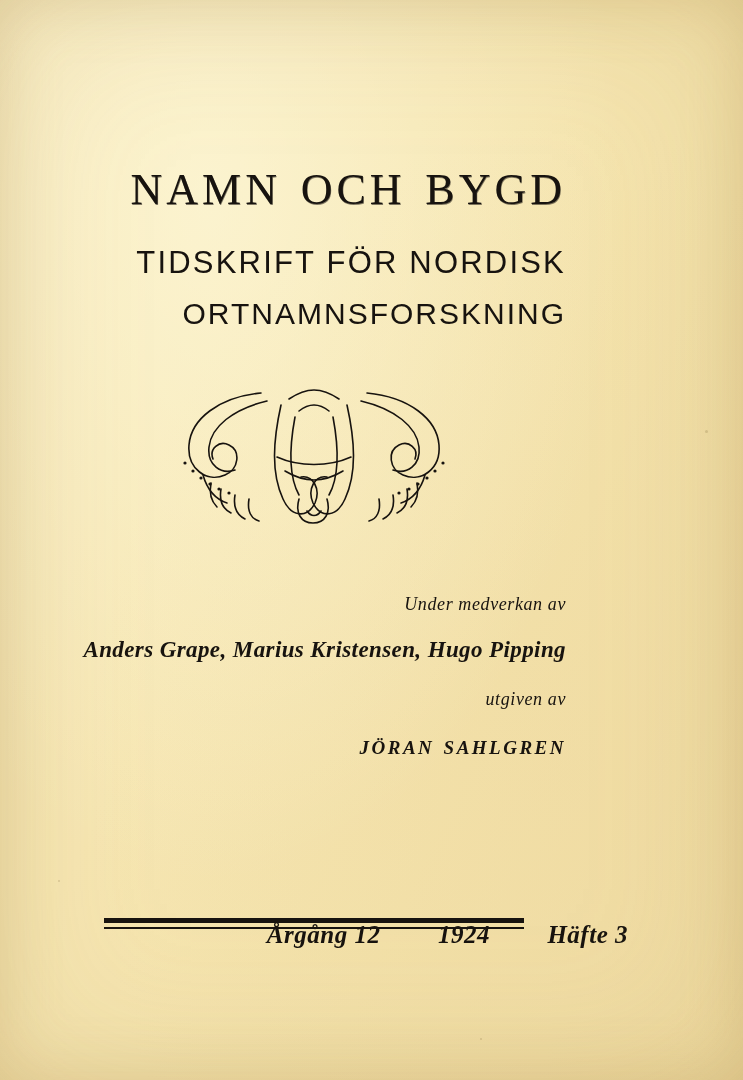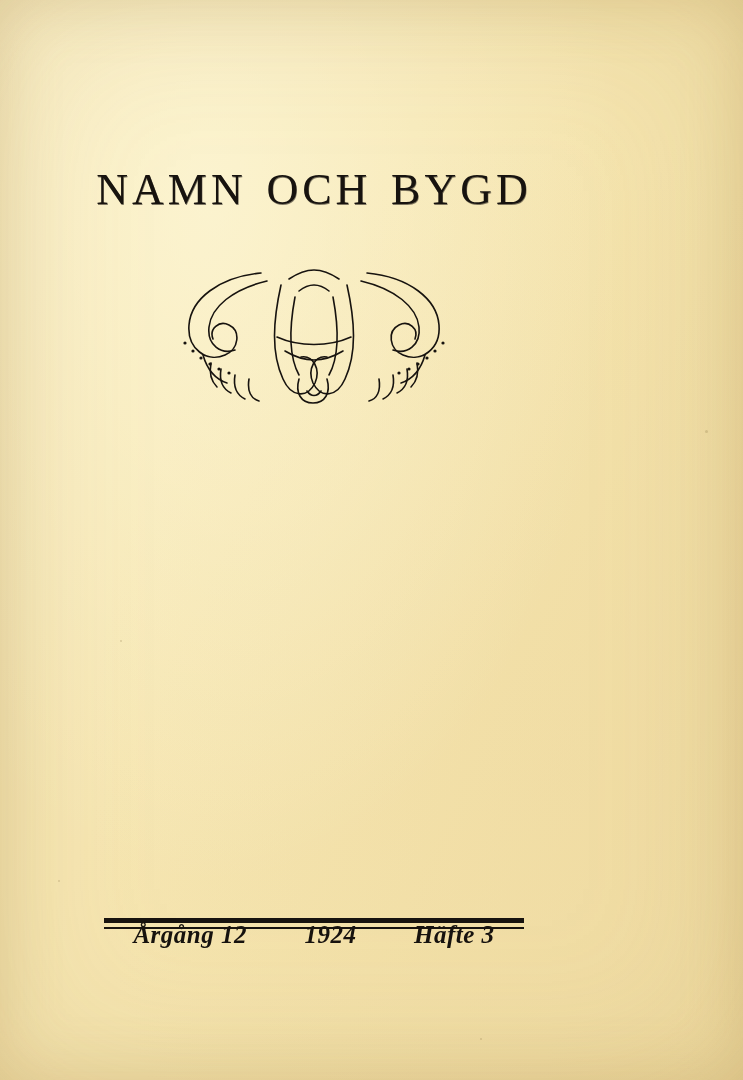--- a/index.html
+++ b/index.html
@@ -40,21 +40,21 @@
     background: rgba(120,95,50,0.22);
     pointer-events: none;
   }
 
   .page {
     position: relative;
     width: 628px;
     height: 1080px;
     box-sizing: border-box;
     padding: 0 62px;
-    text-align: center;
+    text-align: right;
   }
 
   
   .main-title {
     margin: 0;
     padding-top: 152px;
     font-family: "Liberation Serif", serif;
     font-weight: 400;
     font-size: 63px;
     line-height: 1;
@@ -164,20 +164,24 @@
 </style>
 </head>
 <body>
 
 <div class="paper-texture"></div>
 
 <div class="page">
 
   <h1 class="main-title">Namn och Bygd</h1>
 
+  <div class="subtitle-block">
+    <div class="subtitle-line">Tidskrift för nordisk</div>
+    <div class="subtitle-line second">ortnamnsforskning</div>
+  </div>
 
   <div class="ornament-wrap">
     <svg width="330" height="165" viewBox="0 0 330 165" fill="none" stroke="#17130f" stroke-width="1.6" stroke-linecap="round" stroke-linejoin="round">
 
       <path d="M112 22 C70 26 42 48 40 74 C38 98 58 112 76 104 C90 98 92 80 80 74 C70 69 60 78 64 88"></path>
       <path d="M118 30 C84 38 62 56 60 76 C58 94 72 104 86 99"></path>
 
       <path d="M218 22 C260 26 288 48 290 74 C292 98 272 112 254 104 C240 98 238 80 250 74 C260 69 270 78 266 88"></path>
       <path d="M212 30 C246 38 268 56 270 76 C272 94 258 104 244 99"></path>
 
@@ -216,20 +220,26 @@
         <circle cx="294" cy="92" r="1.6"></circle>
           <circle cx="286" cy="100" r="1.6"></circle>
         <circle cx="278" cy="107" r="1.6"></circle>
           <circle cx="269" cy="113" r="1.6"></circle>
         <circle cx="260" cy="118" r="1.6"></circle>
           <circle cx="250" cy="122" r="1.6"></circle>
       </g>
     </svg>
   </div>
 
+  <div class="credits">
+    <div class="credit-small">Under medverkan av</div>
+    <div class="credit-names">Anders Grape, Marius Kristensen, Hugo Pipping</div>
+    <div class="credit-small second">utgiven av</div>
+    <div class="editor">Jöran Sahlgren</div>
+  </div>
 
   <div class="rules">
     <div class="rule-thick"></div>
     <div class="rule-thin"></div>
   </div>
 
   <div class="issue-line">
     <span>Årgång 12</span>
     <span class="issue-gap"></span>
     <span>1924</span>

